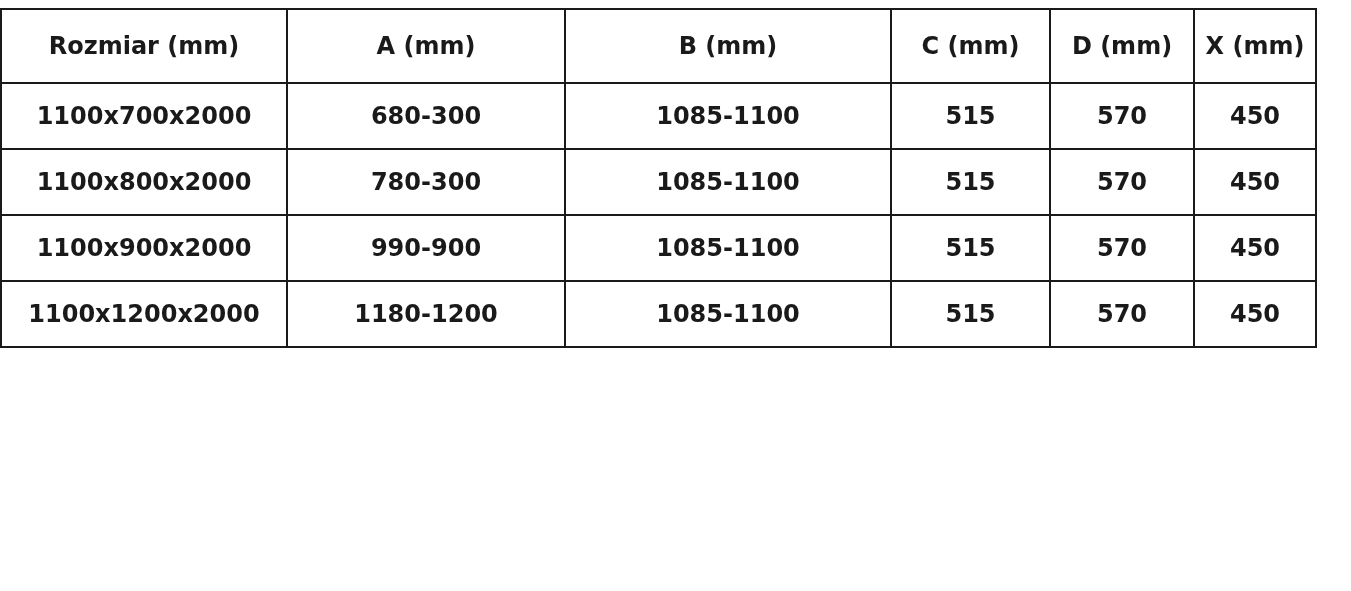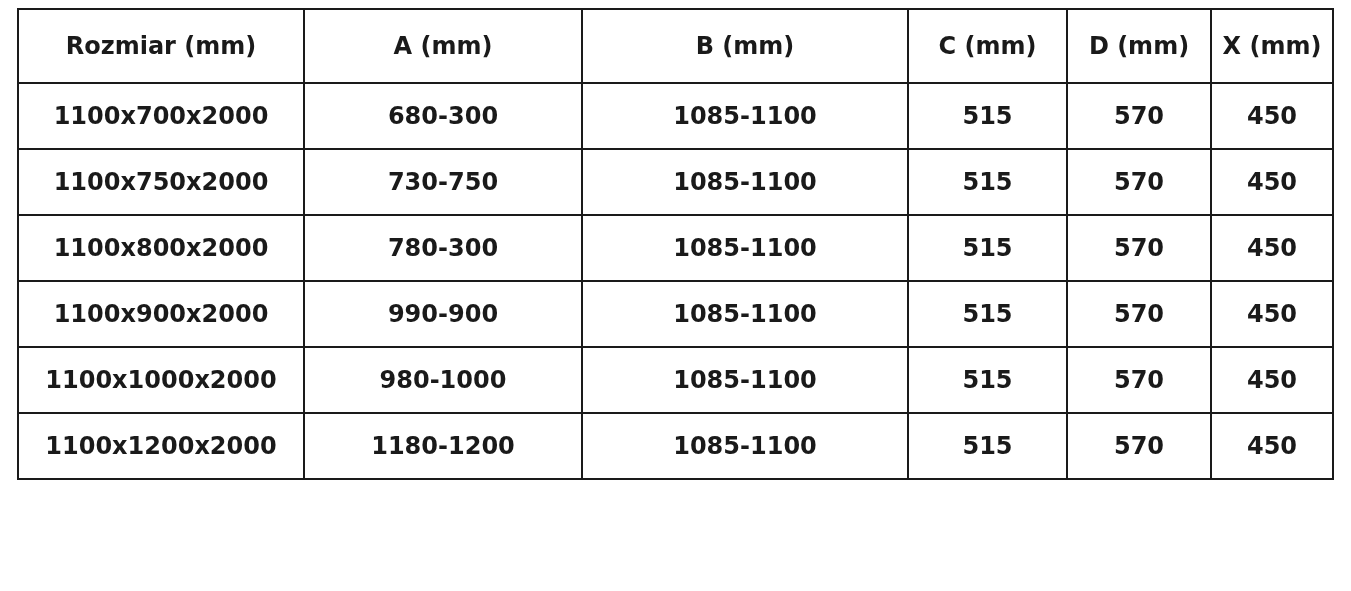--- a/index.html
+++ b/index.html
@@ -13,21 +13,20 @@
     font-family: "DejaVu Sans", sans-serif;
     color: #1a1a1a;
     overflow: hidden;
   }
   .table-wrap {
     width: 1351px;
     height: 591px;
     box-sizing: border-box;
     display: flex;
     align-items: flex-start;
-    justify-content: center;
   }
   table.spec-table {
     border-collapse: collapse;
     width: 1315px;
     margin-top: 8px;
     table-layout: fixed;
   }
   table.spec-table th,
   table.spec-table td {
     border: 2px solid #1a1a1a;
@@ -82,46 +81,30 @@
     <tbody>
       <tr>
         <td>1100x700x2000</td>
         <td>680-300</td>
         <td>1085-1100</td>
         <td>515</td>
         <td>570</td>
         <td>450</td>
       </tr>
       <tr>
-        <td>1100x750x2000</td>
-        <td>730-750</td>
-        <td>1085-1100</td>
-        <td>515</td>
-        <td>570</td>
-        <td>450</td>
-      </tr>
-      <tr>
         <td>1100x800x2000</td>
         <td>780-300</td>
         <td>1085-1100</td>
         <td>515</td>
         <td>570</td>
         <td>450</td>
       </tr>
       <tr>
         <td>1100x900x2000</td>
         <td>990-900</td>
-        <td>1085-1100</td>
-        <td>515</td>
-        <td>570</td>
-        <td>450</td>
-      </tr>
-      <tr>
-        <td>1100x1000x2000</td>
-        <td>980-1000</td>
         <td>1085-1100</td>
         <td>515</td>
         <td>570</td>
         <td>450</td>
       </tr>
       <tr>
         <td>1100x1200x2000</td>
         <td>1180-1200</td>
         <td>1085-1100</td>
         <td>515</td>

